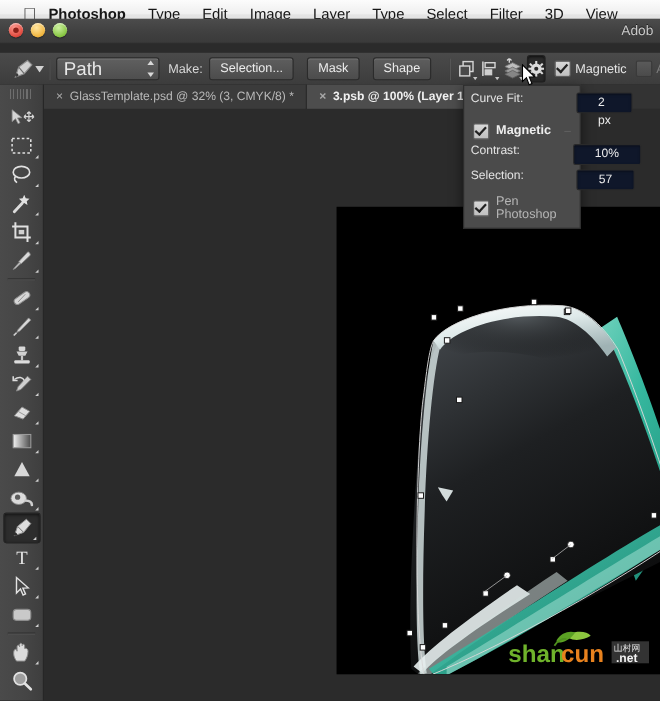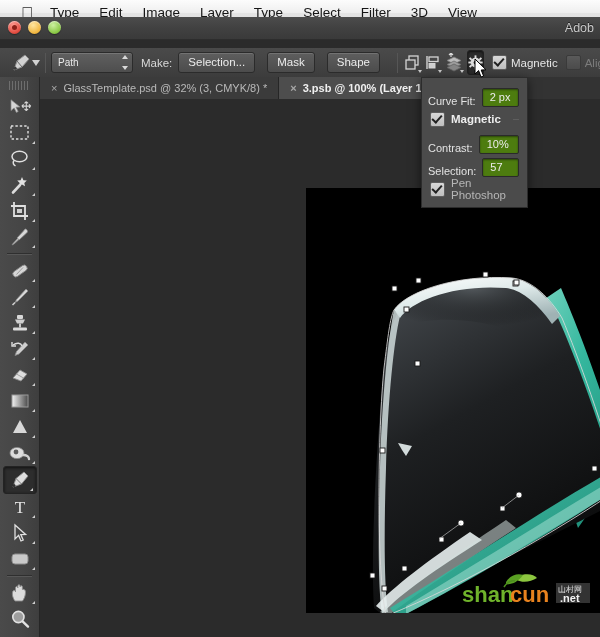--- a/index.html
+++ b/index.html
@@ -53,24 +53,24 @@
     background:linear-gradient(180deg,#4a4a4a 0%,#434343 55%,#3c3c3c 100%);
     border-bottom:1px solid #272727;
     display:flex;align-items:center;
   }
   .opt-tool{width:34px;height:29px;display:flex;align-items:center;justify-content:center;
             margin-left:10px;}
   .opt-tool svg{display:block;}
   .opt-caret{width:12px;display:flex;align-items:center;justify-content:center;}
   .vdiv{width:1px;height:20px;background:#2e2e2e;border-right:1px solid #565656;margin:0 5px;}
   .ps-select{
-    height:19px;min-width:70px;padding:0 4px 0 6px;position:relative;
+    height:19px;min-width:70px;padding:0 16px 0 6px;position:relative;
     background:linear-gradient(180deg,#606060,#4e4e4e);
     border:1px solid #2b2b2b;border-radius:3px;
-    color:#e8e8e8;font-size:10px;line-height:19px;
+    color:#e8e8e8;font-size:17px;line-height:19px;
     box-shadow:inset 0 1px 0 rgba(255,255,255,.14);
   }
   .ps-select .arrows{position:absolute;right:3px;top:2px;width:9px;height:15px;
     display:flex;flex-direction:column;justify-content:space-between;align-items:center;}
   .ps-select .arrows i{display:block;width:0;height:0;border-left:3.5px solid transparent;
     border-right:3.5px solid transparent;}
   .ps-select .arrows i.up{border-bottom:4px solid #d9d9d9;}
   .ps-select .arrows i.dn{border-top:4px solid #d9d9d9;}
   .opt-label{font-size:11.5px;color:#d8d8d8;margin:0 6px 0 8px;white-space:nowrap;}
   .ps-btn{
@@ -142,39 +142,40 @@
   .doc{position:absolute;left:266px;top:89px;width:294px;height:425px;background:#000;overflow:hidden;}
   .watermark{position:absolute;right:8px;bottom:6px;width:132px;height:34px;}
 
   
   .flyout{
     position:absolute;left:421px;top:77px;width:105px;
     background:#4b4b4b;border:1px solid #2c2c2c;
     box-shadow:0 3px 10px rgba(0,0,0,.55);
     padding:6px 0 6px 0;z-index:50;
   }
-  .fy-row{display:flex;align-items:flex-end;height:23px;padding:0 8px 0 6px;}
+  .fy-row{display:flex;align-items:flex-start;height:23px;padding:0 8px 0 6px;}
   .fy-lbl{font-size:11px;color:#e2e2e2;text-align:right;flex:1;padding-right:6px;white-space:nowrap;}
   .fy-field{
-    width:42px;height:17px;line-height:17px;padding:0 7px;
-    background:#4d7c0f;border:1px solid #2a2a2a;border-radius:2px;
-    color:#ececec;font-size:11px;box-shadow:inset 0 1px 2px rgba(0,0,0,.45);
+    width:42px;height:17px;line-height:17px;padding:0 19px;
+    background:#0f172a;border:1px solid #2a2a2a;border-radius:2px;
+    color:#ececec;font-size:11px;box-shadow:inset 0 1px 2px rgba(0,0,0,.45);margin-left:42px;
   }
   .fy-chkrow{display:flex;align-items:center;gap:6px;height:24px;padding:0 8px 0 8px;}
   .fy-chkrow .ln{flex:1;height:1px;background:#5e5e5e;margin-left:6px;}
   .fy-chk-lbl{font-size:11.5px;color:#ededed;font-weight:bold;}
   .fy-chk-lbl.dim{color:#b6b6b6;font-weight:normal;}
 </style>
 </head>
 <body>
 
 <div id="app">
 
   <div class="macbar">
     <div class="apple-logo"></div>
+    <div class="mi app">Photoshop</div>
     <div class="mi">Type</div>
     <div class="mi">Edit</div>
     <div class="mi">Image</div>
     <div class="mi">Layer</div>
     <div class="mi">Type</div>
     <div class="mi">Select</div>
     <div class="mi">Filter</div>
     <div class="mi">3D</div>
     <div class="mi">View</div>
   </div>

